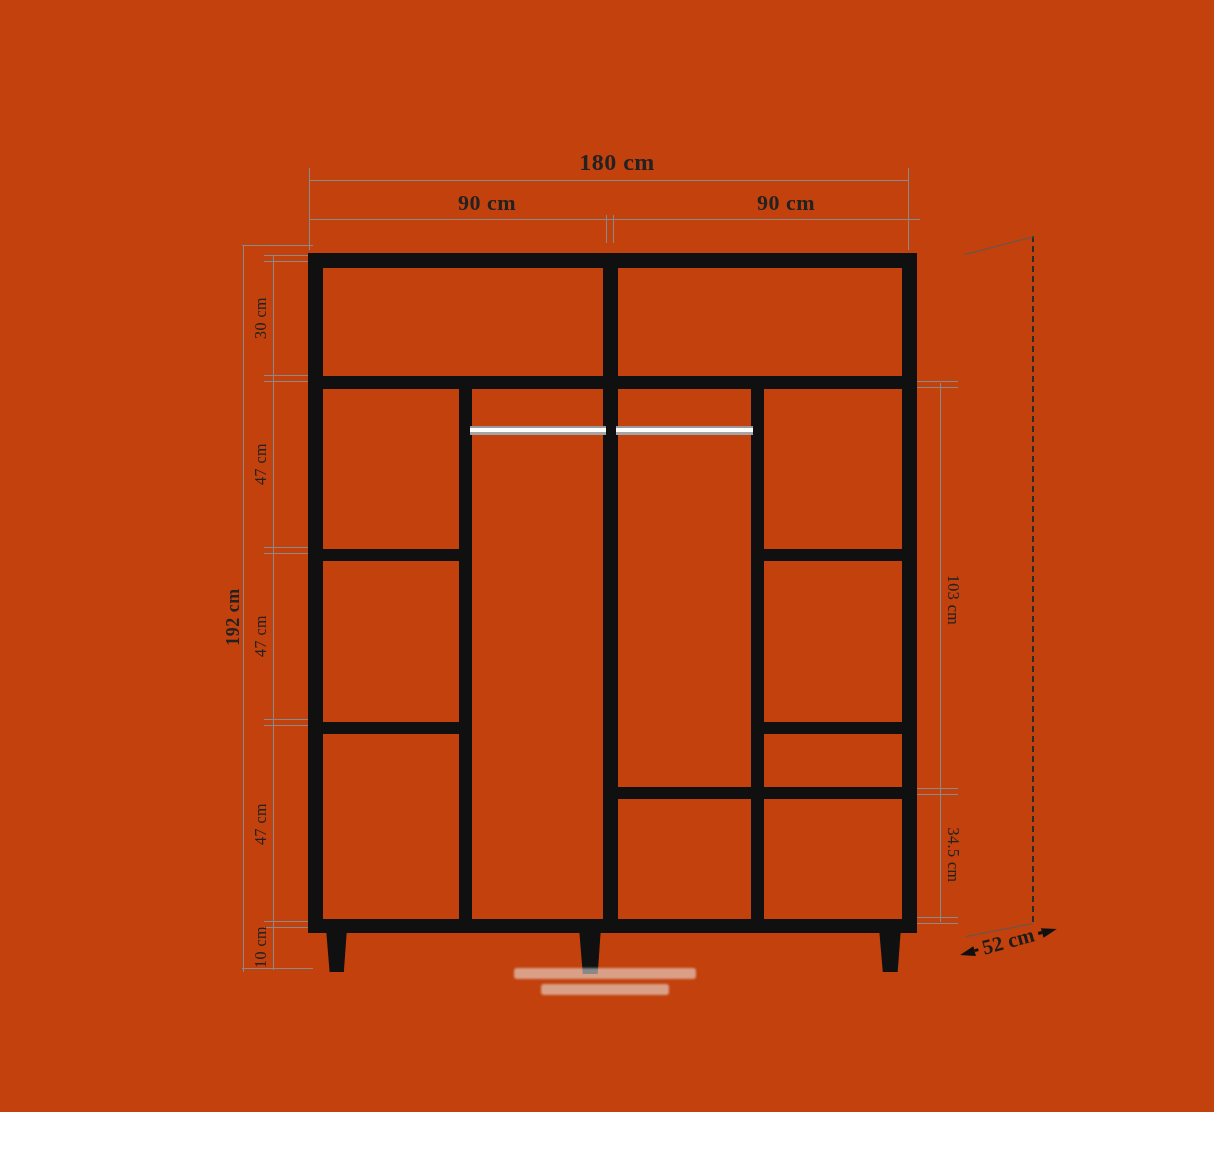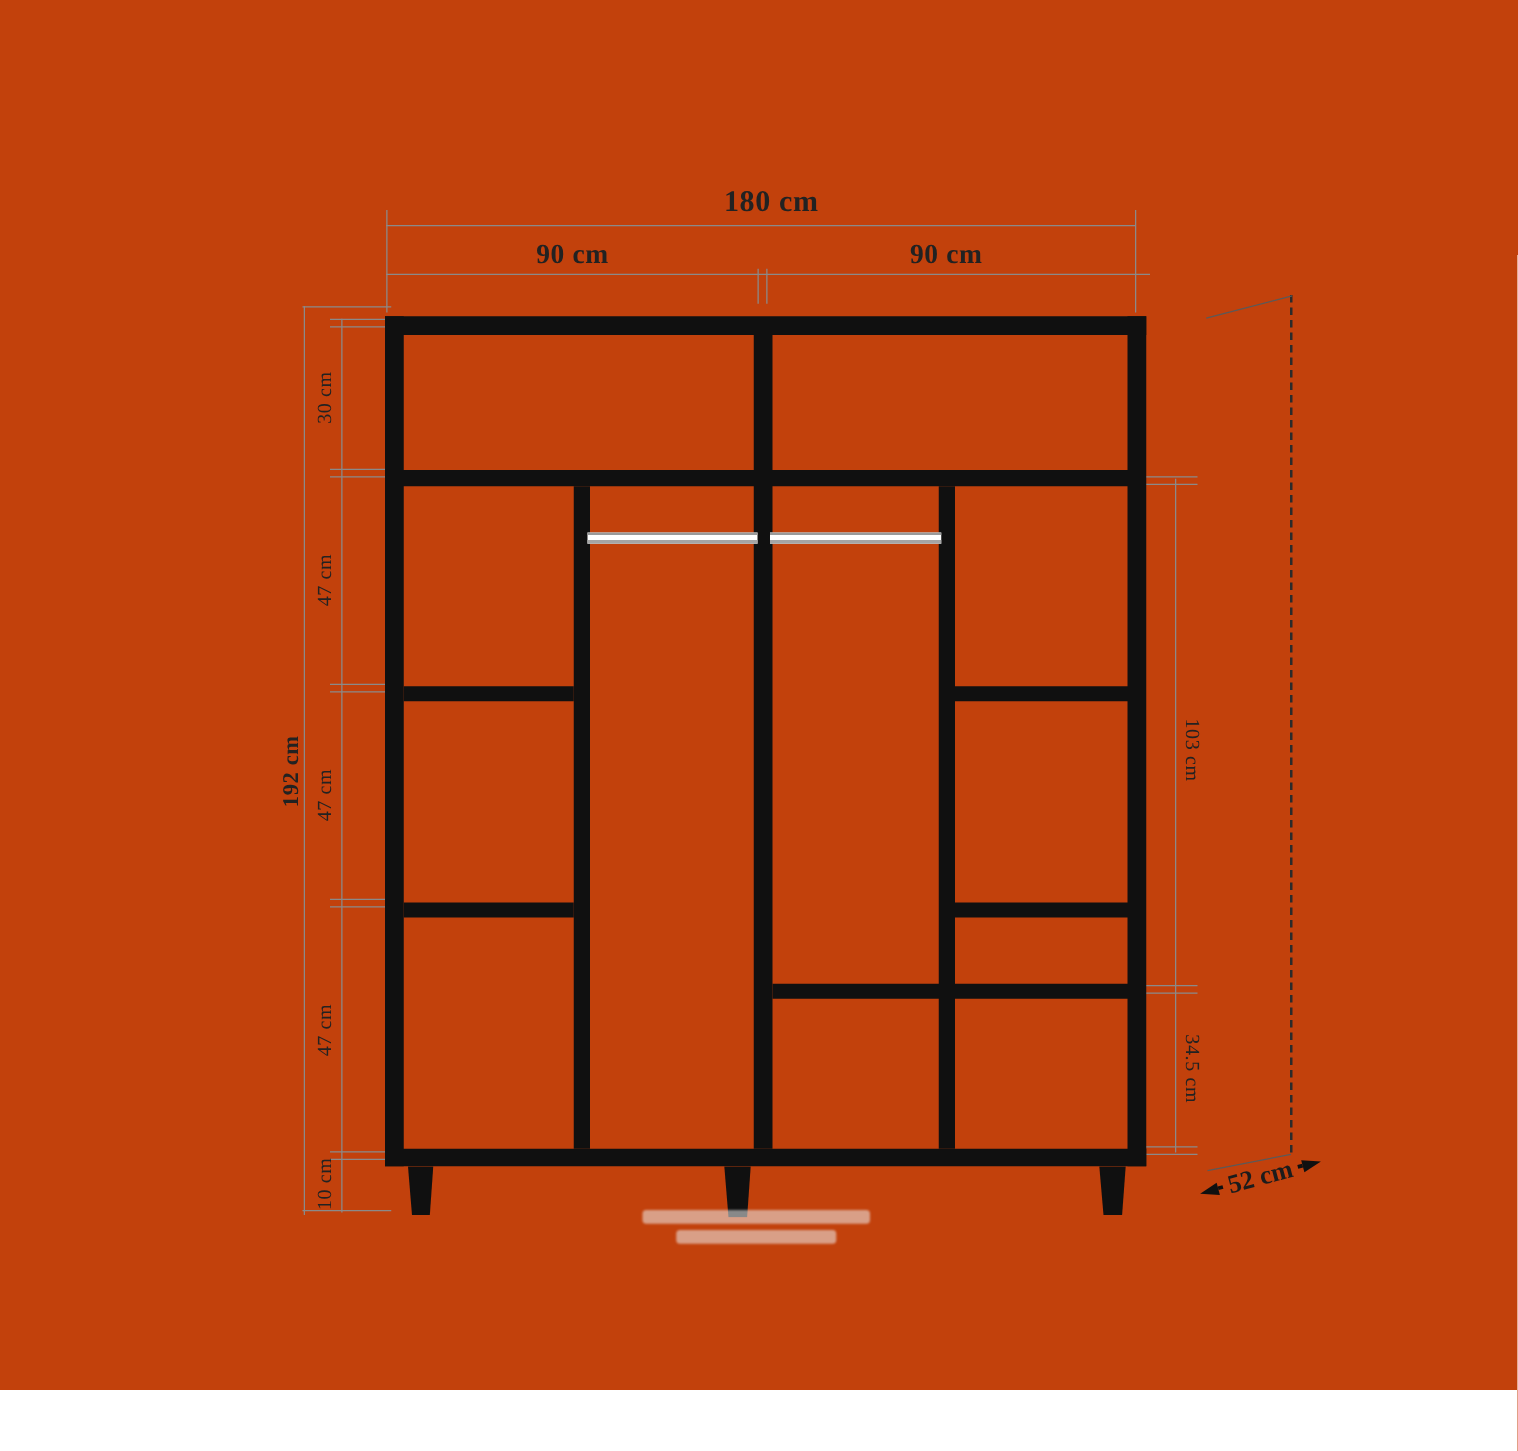--- a/index.html
+++ b/index.html
@@ -19,21 +19,21 @@
          border-top:1.2px solid #8a8a8a;border-bottom:1.2px solid #8a8a8a;}
   .dash{position:absolute;width:0;border-left:2px dashed #2b2b2b;}
   .diag{position:absolute;height:0;border-top:1.6px solid #5a5a5a;transform-origin:left center;}
   
   .dim-label{position:absolute;white-space:nowrap;transform:translate(-50%,-50%);
              font-size:16px;color:#222;letter-spacing:.5px;}
   .bold{font-weight:bold;}
   .rot-ccw{transform:translate(-50%,-50%) rotate(-90deg);}
   .rot-cw{transform:translate(-50%,-50%) rotate(90deg);}
   .big{font-size:24px;}
-  .mid{font-size:22px;}
+  .mid{font-size:22px;margin-left:29px;}
   .h192{font-size:18px;}
   
   .depth-arrow{position:absolute;left:960px;top:942px;width:100px;display:flex;align-items:center;
                transform:rotate(-15deg);transform-origin:left center;}
   .ah{width:0;height:0;border-top:5px solid transparent;border-bottom:5px solid transparent;}
   .ah-l{border-right:15px solid #101010;}
   .ah-r{border-left:15px solid #101010;}
   .tail{width:9px;height:3px;background:#101010;}
   .label52{font-weight:bold;font-size:21px;padding:0 4px;white-space:nowrap;}
   

